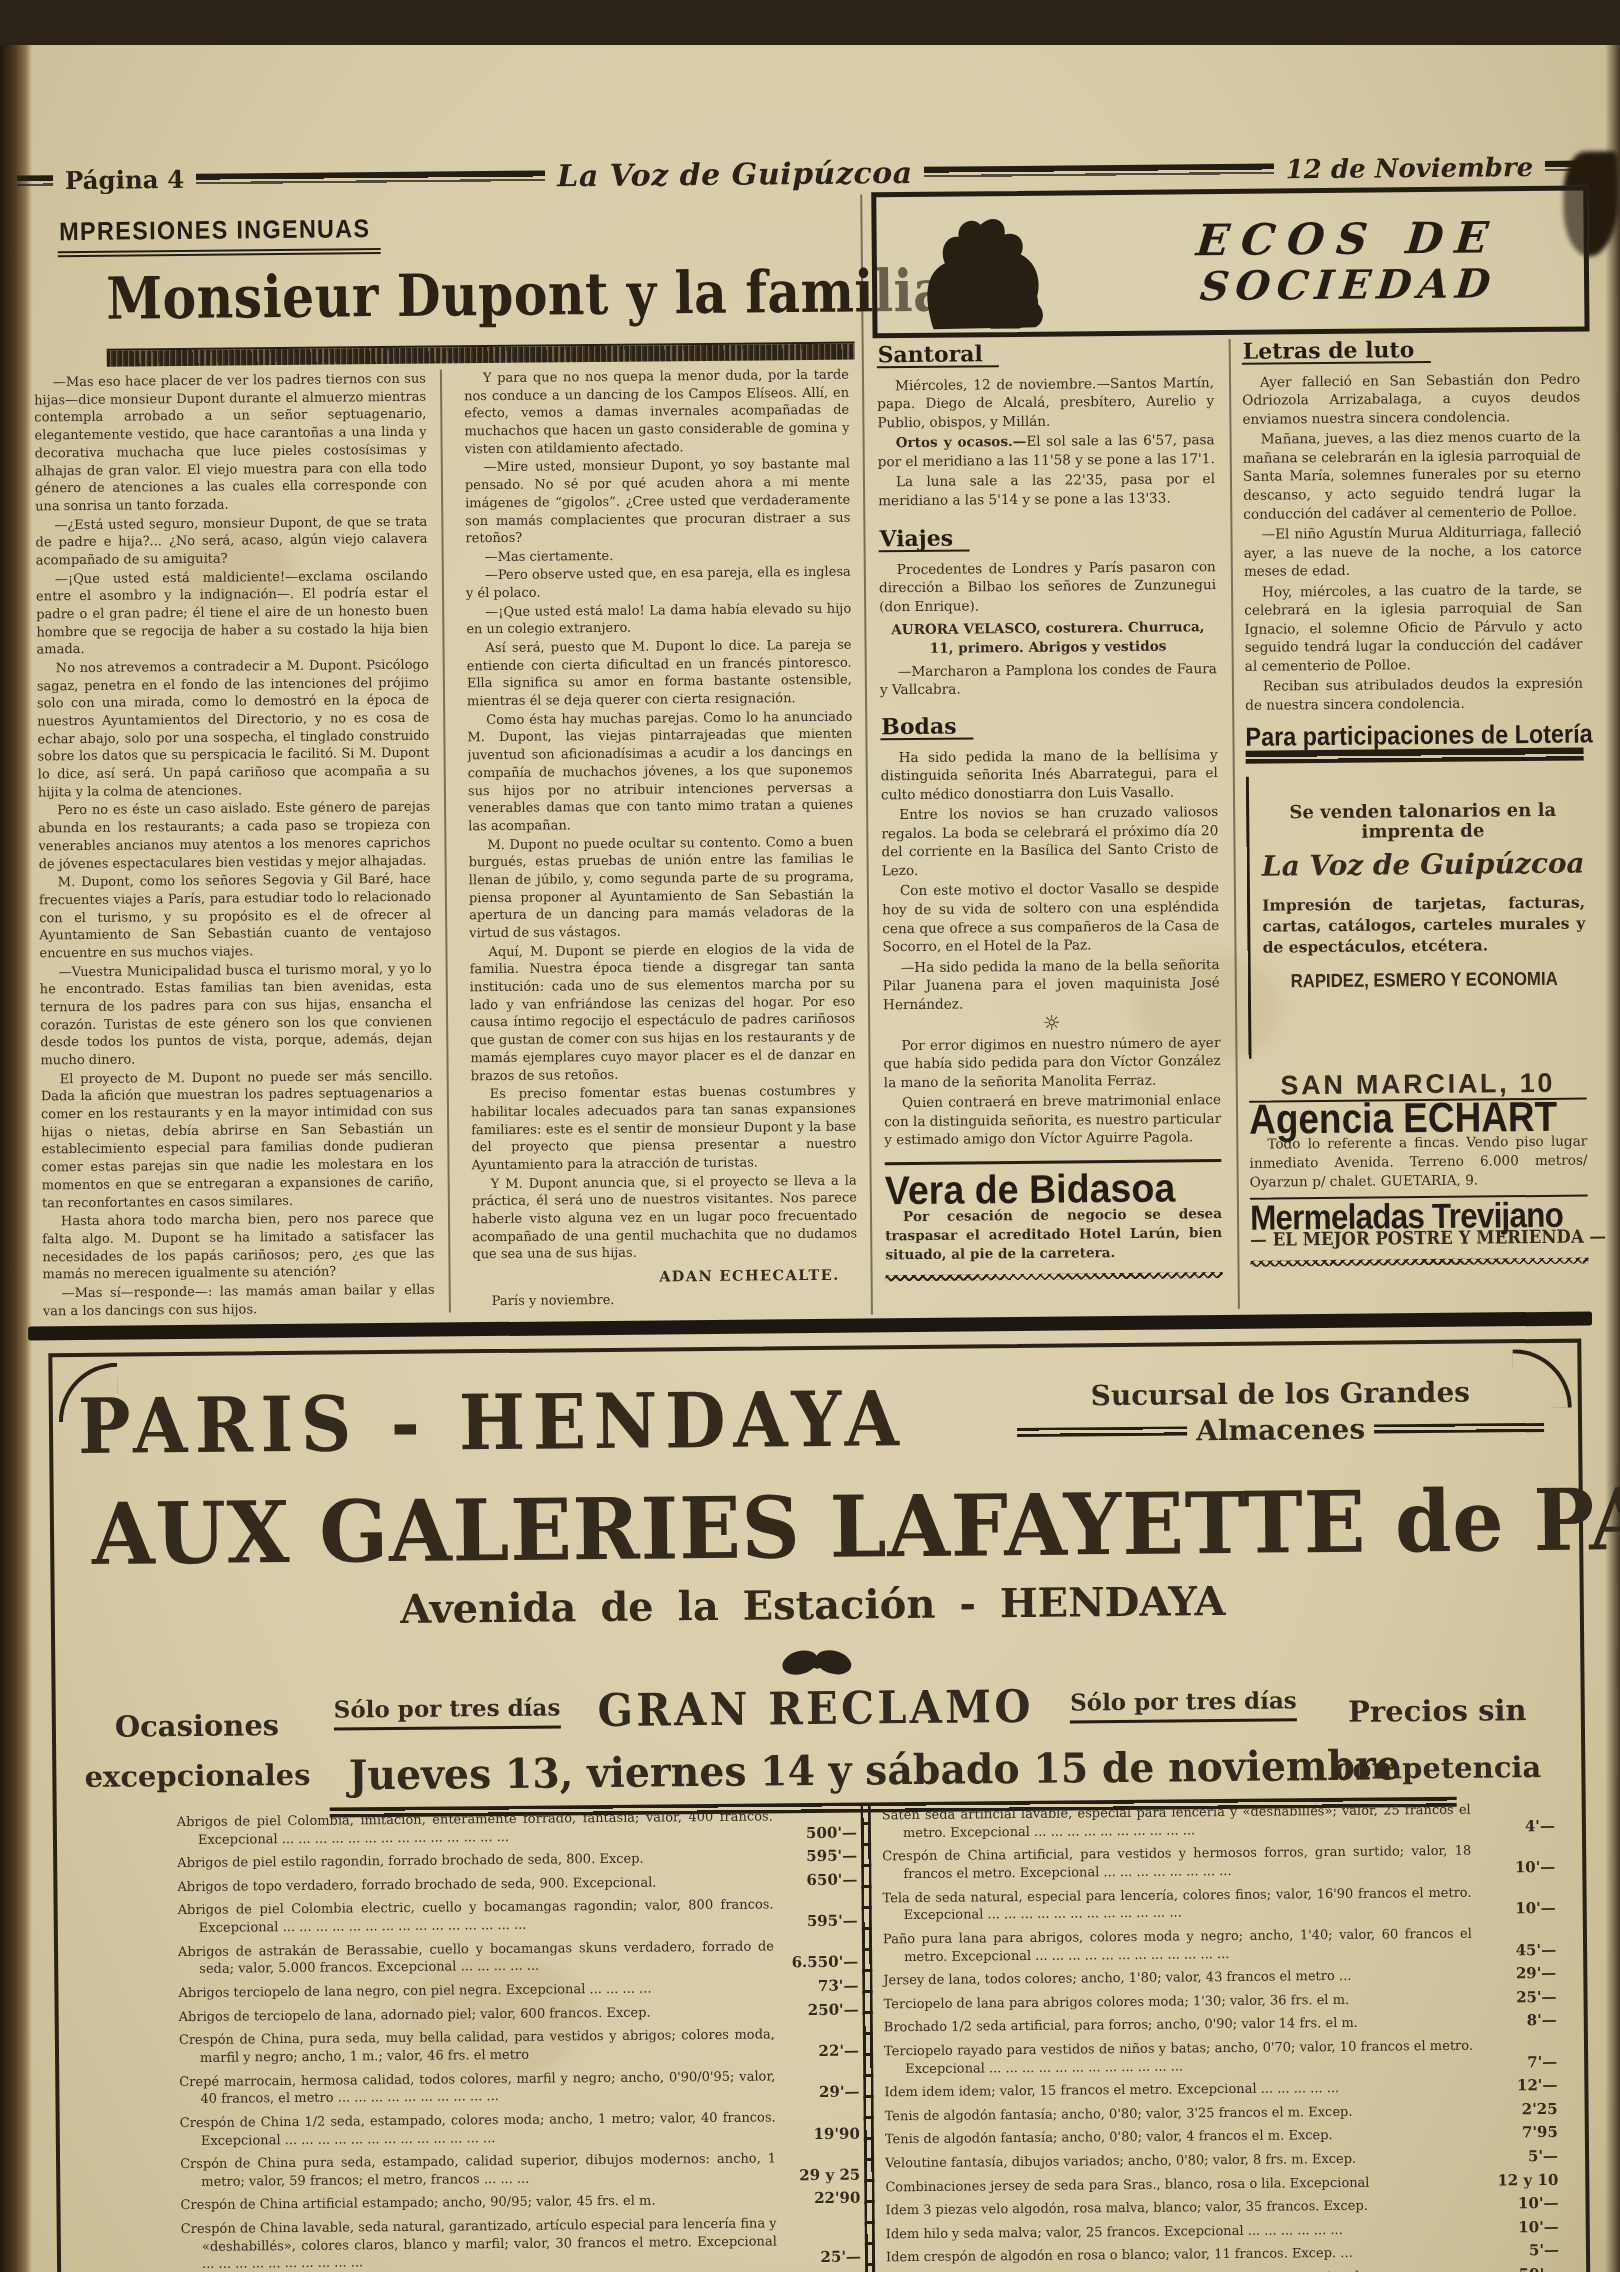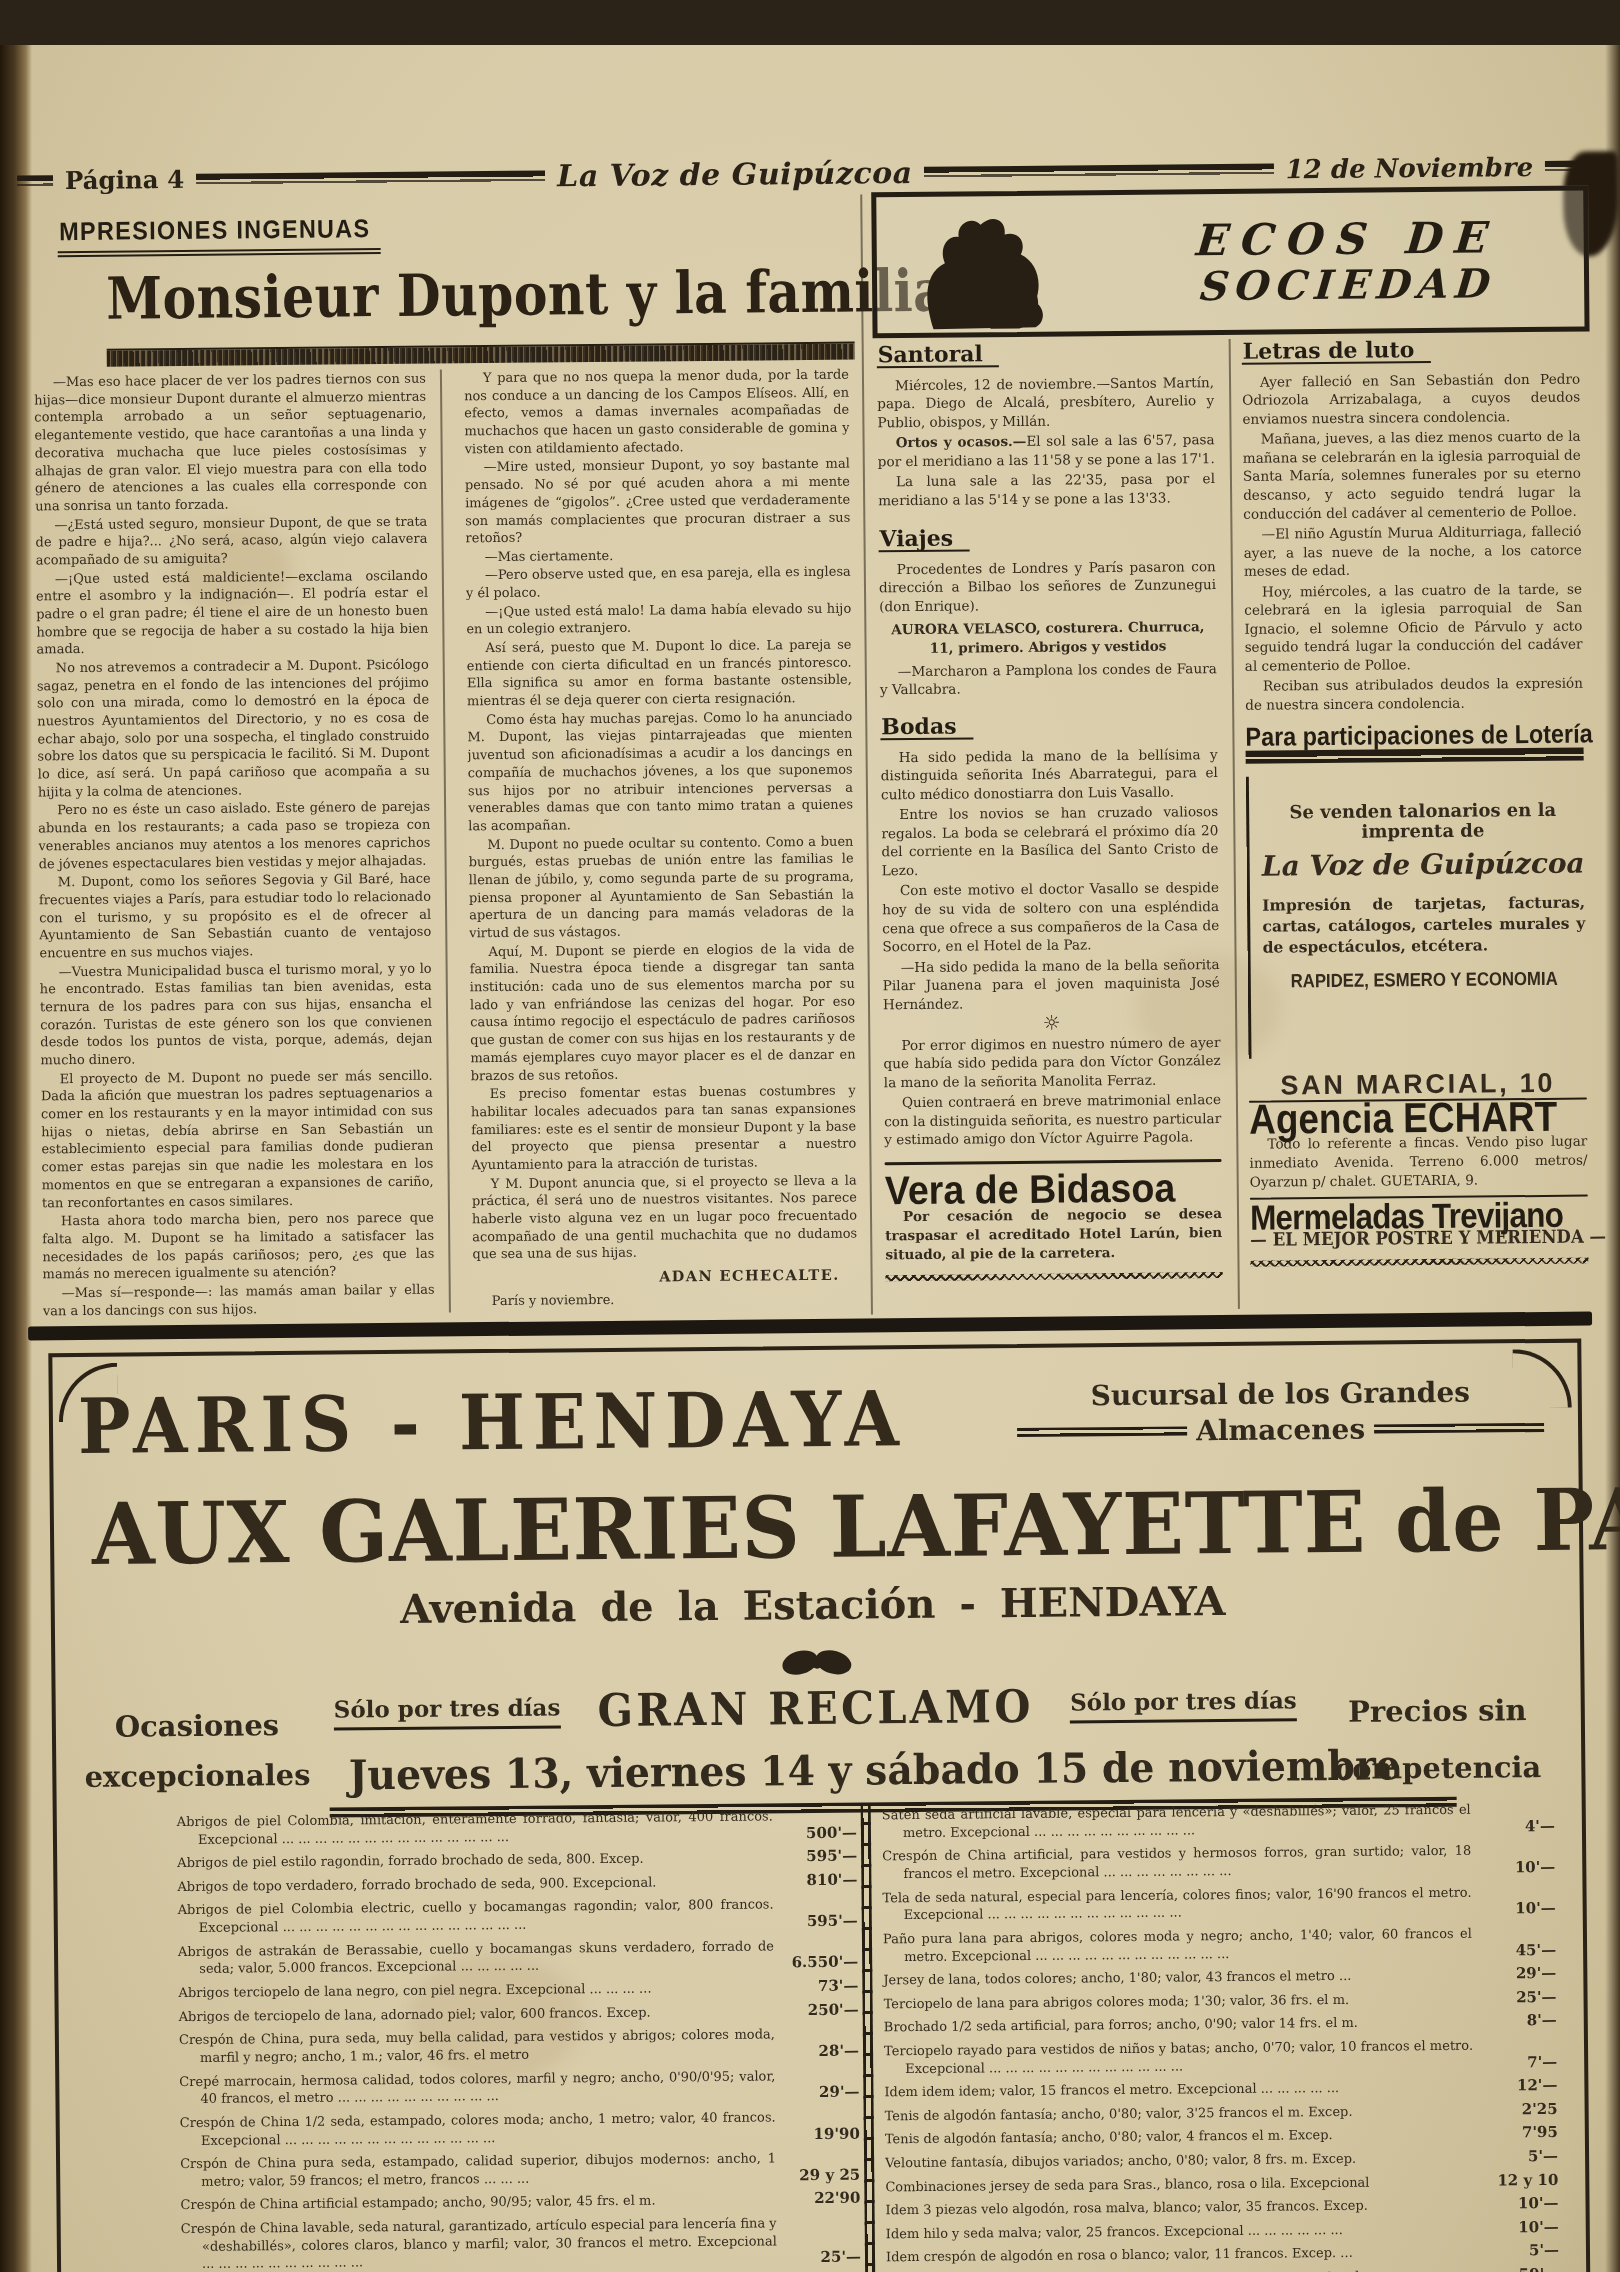--- a/index.html
+++ b/index.html
@@ -315,41 +315,41 @@
           <div class="prow">
             <span class="row-text">Abrigos de piel Colombia, imitación, enteramente forrado, fantasía; valor, 400 francos. Excepcional ... ... ... ... ... ... ... ... ... ... ... ... ... ...</span>
             <span class="row-price">500'—</span>
           </div>
           <div class="prow">
             <span class="row-text">Abrigos de piel estilo ragondin, forrado brochado de seda, 800. Excep.</span>
             <span class="row-price">595'—</span>
           </div>
           <div class="prow">
             <span class="row-text">Abrigos de topo verdadero, forrado brochado de seda, 900. Excepcional.</span>
-            <span class="row-price">810'—</span>
+            <span class="row-price">650'—</span>
           </div>
           <div class="prow">
             <span class="row-text">Abrigos de piel Colombia electric, cuello y bocamangas ragondin; valor, 800 francos. Excepcional ... ... ... ... ... ... ... ... ... ... ... ... ... ... ...</span>
             <span class="row-price">595'—</span>
           </div>
           <div class="prow">
             <span class="row-text">Abrigos de astrakán de Berassabie, cuello y bocamangas skuns verdadero, forrado de seda; valor, 5.000 francos. Excepcional ... ... ... ... ...</span>
             <span class="row-price">6.550'—</span>
           </div>
           <div class="prow">
             <span class="row-text">Abrigos terciopelo de lana negro, con piel negra. Excepcional ... ... ... ...</span>
             <span class="row-price">73'—</span>
           </div>
           <div class="prow">
             <span class="row-text">Abrigos de terciopelo de lana, adornado piel; valor, 600 francos. Excep.</span>
             <span class="row-price">250'—</span>
           </div>
           <div class="prow">
             <span class="row-text">Crespón de China, pura seda, muy bella calidad, para vestidos y abrigos; colores moda, marfil y negro; ancho, 1 m.; valor, 46 frs. el metro</span>
-            <span class="row-price">28'—</span>
+            <span class="row-price">22'—</span>
           </div>
           <div class="prow">
             <span class="row-text">Crepé marrocain, hermosa calidad, todos colores, marfil y negro; ancho, 0'90/0'95; valor, 40 francos, el metro ... ... ... ... ... ... ... ... ... ...</span>
             <span class="row-price">29'—</span>
           </div>
           <div class="prow">
             <span class="row-text">Crespón de China 1/2 seda, estampado, colores moda; ancho, 1 metro; valor, 40 francos. Excepcional ... ... ... ... ... ... ... ... ... ... ... ... ...</span>
             <span class="row-price">19'90</span>
           </div>
           <div class="prow">

